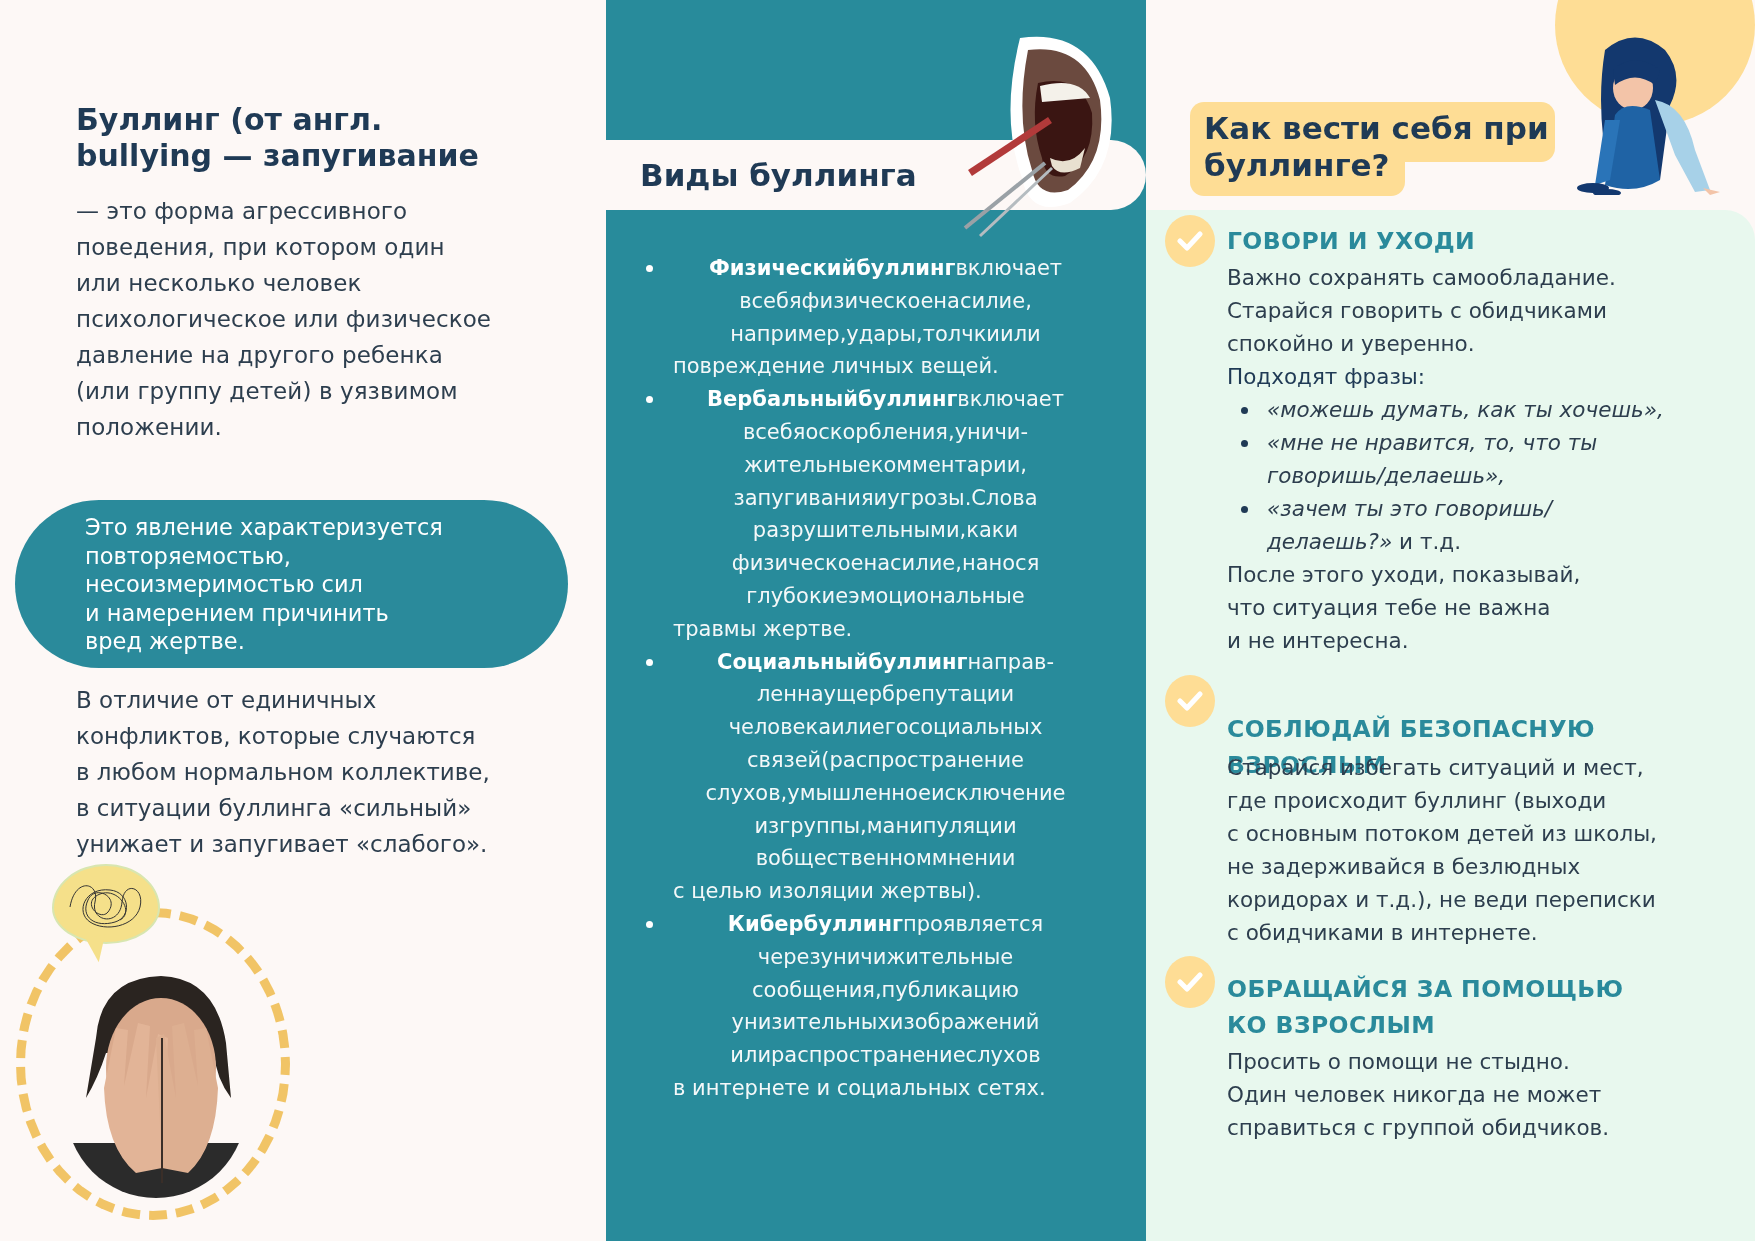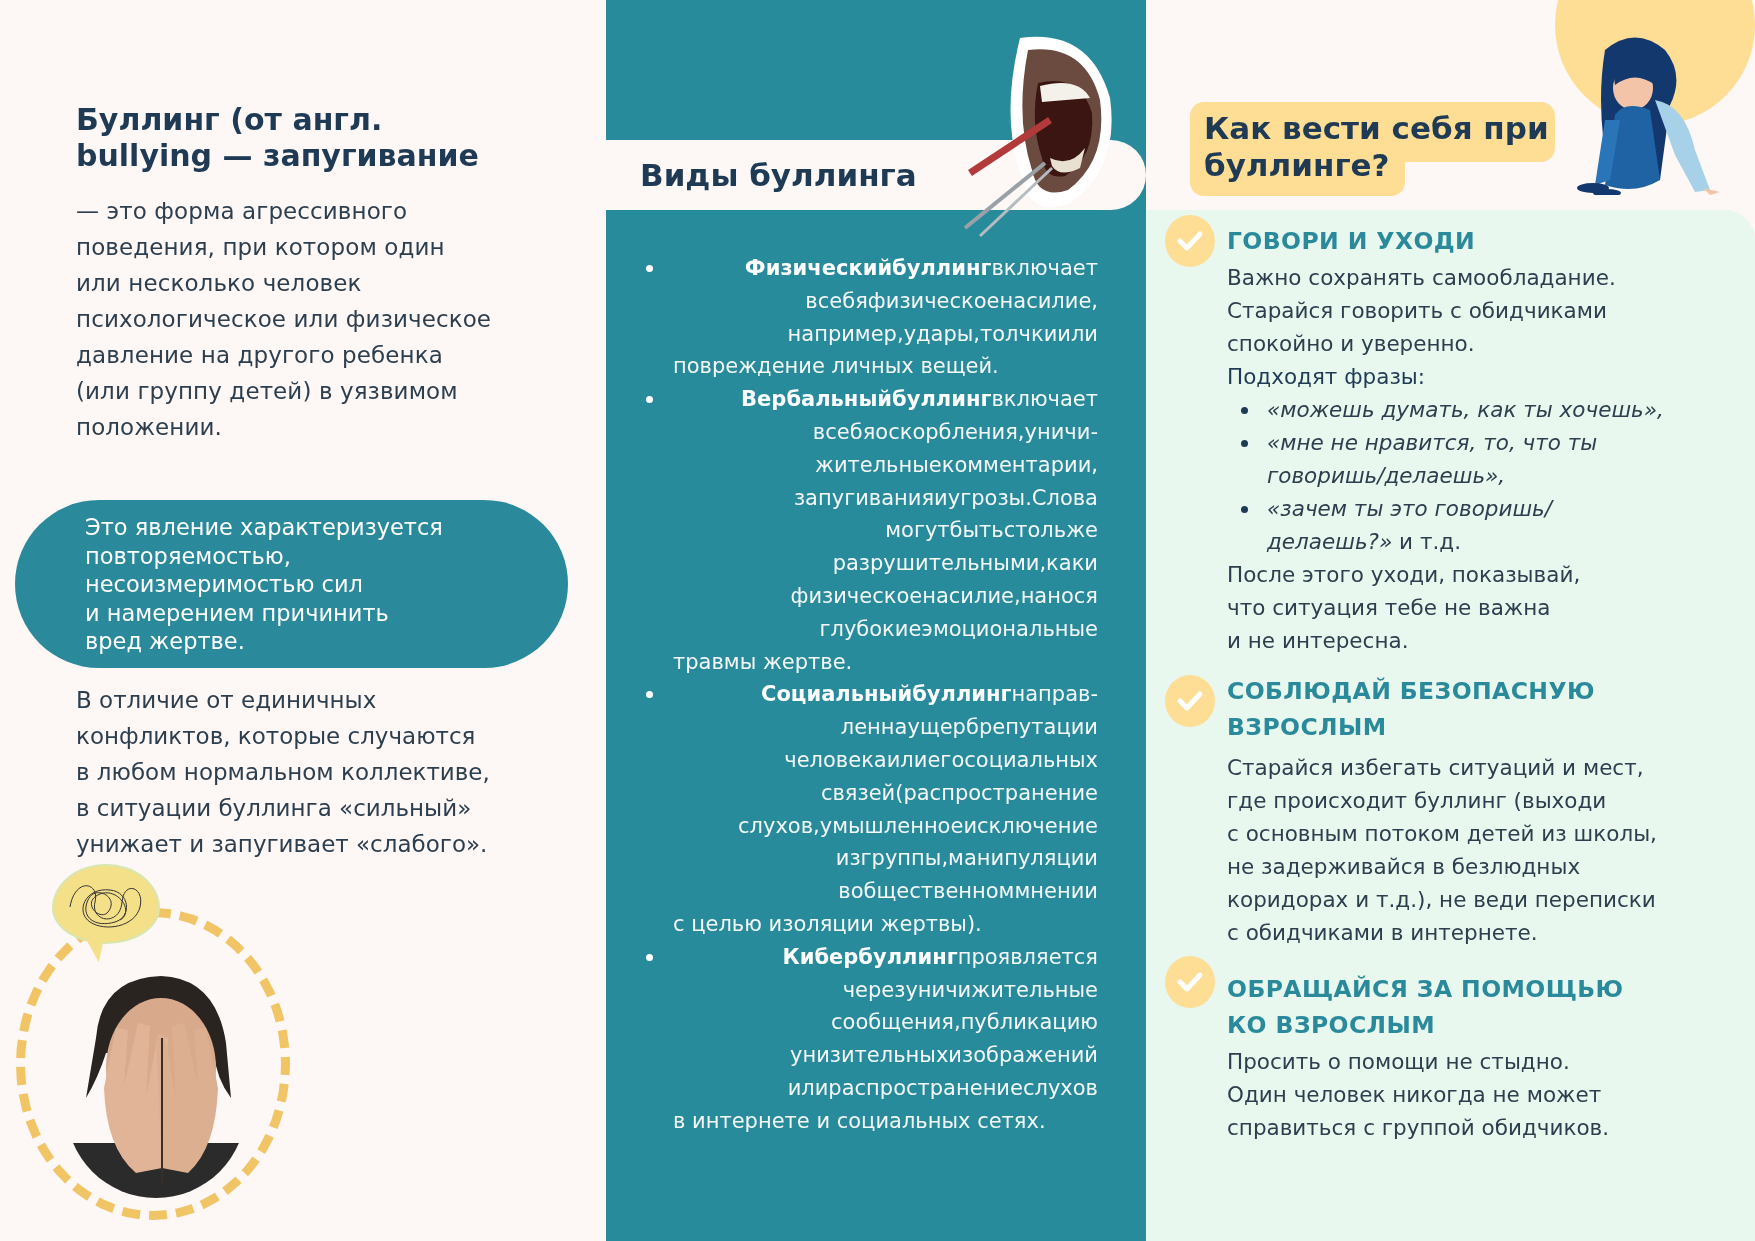--- a/index.html
+++ b/index.html
@@ -80,21 +80,21 @@
   .mid-list {
     left: 643px; top: 252px; width: 455px;
     color: #f4f8f9; font-size: 21px; line-height: 32.8px;
     list-style: none;
   }
   .mid-list li { position: relative; padding-left: 30px; text-align: justify; }
   .mid-list li::before {
     content: ""; position: absolute; left: 3px; top: 13px;
     width: 7px; height: 7px; border-radius: 50%; background: #ffffff;
   }
-  .mid-list .line { display: flex; justify-content: flex-end; white-space: nowrap; }
+  .mid-list .line { display: flex; justify-content: center; white-space: nowrap; }
   .mid-list .line.last { justify-content: flex-start; gap: 10px; }
   .mid-list b { font-weight: bold; color: #ffffff; }
 
   
   .sun {
     left: 1555px; top: -75px; width: 200px; height: 200px;
     border-radius: 50%; background: #fedd95;
   }
   .girl { left: 1565px; top: 30px; width: 160px; height: 165px; }
   .r-title-box1 {
@@ -243,26 +243,20 @@
       </div>
       <div class="line">
         <span>жительные</span>
         <span>комментарии,</span>
       </div>
       <div class="line">
         <span>запугивания</span>
         <span>и</span>
         <span>угрозы.</span>
         <span>Слова</span>
-      </div>
-      <div class="line">
-        <span>могут</span>
-        <span>быть</span>
-        <span>столь</span>
-        <span>же</span>
       </div>
       <div class="line">
         <span>разрушительными,</span>
         <span>как</span>
         <span>и</span>
       </div>
       <div class="line">
         <span>физическое</span>
         <span>насилие,</span>
         <span>нанося</span>
@@ -394,21 +388,21 @@
   <span>После этого уходи, показывай,</span>
   <span>что ситуация тебе не важна</span>
   <span>и не интересна.</span>
 </div>
 
 <div class="abs check" style="left:1165px; top:675px;">
   <svg width="26" height="20" viewBox="0 0 26 20">
       <path d="M3 10 L10 17 L23 3" fill="none" stroke="#fff" stroke-width="5" stroke-linecap="round" stroke-linejoin="round"></path>
     </svg>
 </div>
-<div class="abs r-head" style="left:1227px; top:673px;">
+<div class="abs r-head" style="left:1227px; top:711px;">
   <span>СОБЛЮДАЙ БЕЗОПАСНУЮ</span>
   <span>ВЗРОСЛЫМ</span>
 </div>
 <div class="abs r-body" style="left:1227px; top:751px;">
   <span>Старайся избегать ситуаций и мест,</span>
   <span>где происходит буллинг (выходи</span>
   <span>с основным потоком детей из школы,</span>
   <span>не задерживайся в безлюдных</span>
   <span>коридорах и т.д.), не веди переписки</span>
   <span>с обидчиками в интернете.</span>

